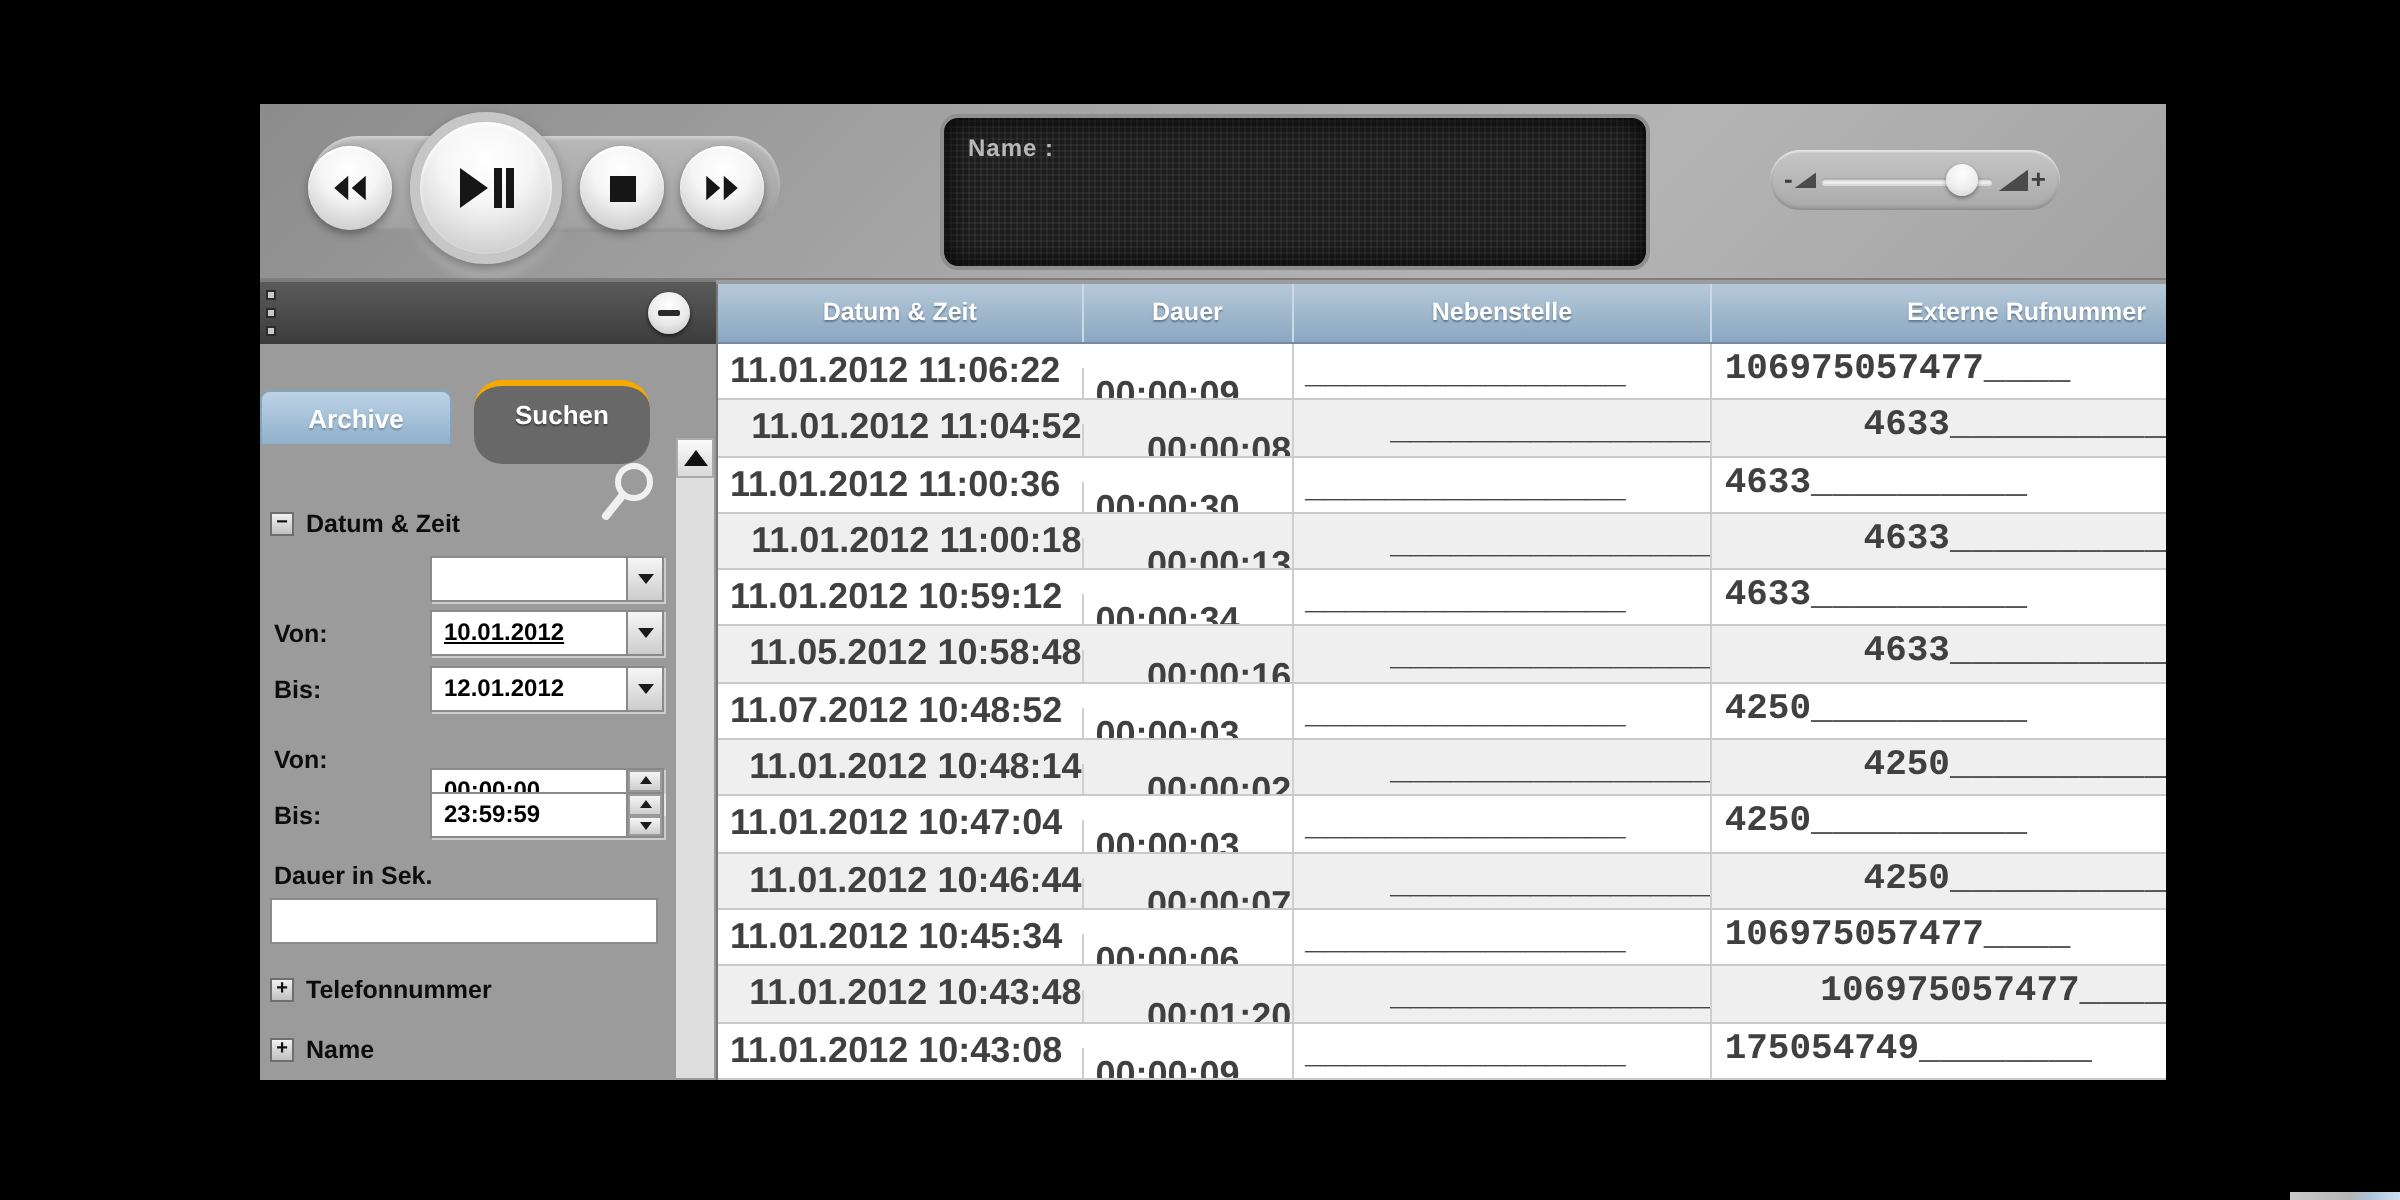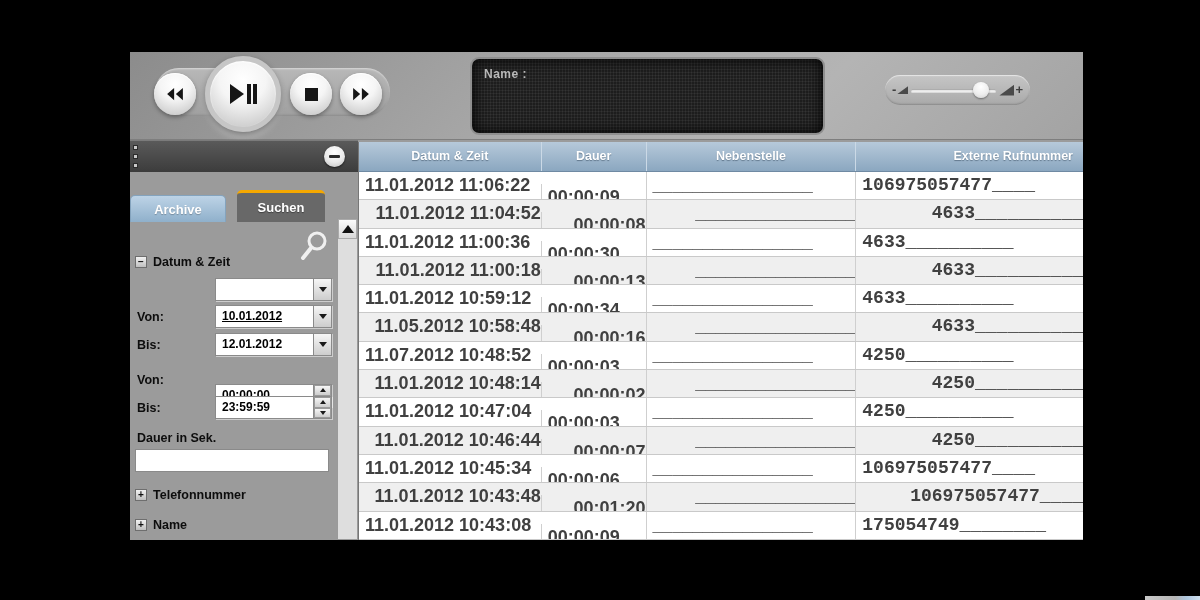--- a/index.html
+++ b/index.html
@@ -63,22 +63,22 @@
     border-radius:50%; cursor:pointer;
     background:radial-gradient(circle at 50% 30%, #fff 0%, #e9e9e9 55%, #bdbdbd 100%);
     box-shadow:0 1px 2px rgba(0,0,0,.6); display:flex; align-items:center; justify-content:center; }
   .collapse-btn i { display:block; width:11px; height:3px; background:#2b2b2b; border-radius:1px; }
 
   .tab { position:absolute; text-align:center; font-weight:bold; color:#fff;
     border-radius:5px 5px 0 0; cursor:pointer; }
   .tab-archive { left:0; top:55px; width:96px; height:27px; font-size:13px; line-height:27px;
     background:linear-gradient(#bdd3e6,#8fb0cb); border:1px solid #84a3bd; border-bottom:none;
     text-shadow:0 1px 1px rgba(0,0,0,.25); }
-  .tab-suchen { left:107px; top:50px; width:88px; height:32px; font-size:13px; line-height:29px;
-    background:#686868; border-top:3px solid #f5a800; text-shadow:0 1px 1px rgba(0,0,0,.4); }
+  .tab-suchen { left:107px; top:50px; width:88px; height:42px; font-size:13px; line-height:29px;
+    background:#686868; border-top:3px solid #f5a800; text-shadow:0 1px 1px rgba(0,0,0,.4);border-radius:14px; }
 
   .search-icon { position:absolute; left:168px; top:90px; }
 
   .sec-head { position:absolute; left:5px; display:flex; align-items:center; }
   .expander { width:12px; height:12px; font-size:10px; font-weight:bold; line-height:10px;
     text-align:center; color:#111; background:linear-gradient(#f2f2f2,#c0c0c0);
     border:1px solid #6e6e6e; cursor:pointer; }
   .sec-label { margin-left:6px; font-size:12.5px; font-weight:bold; color:#0d0d0d; }
 
   .flabel { position:absolute; left:7px; font-size:12.5px; font-weight:bold; color:#0d0d0d; }

